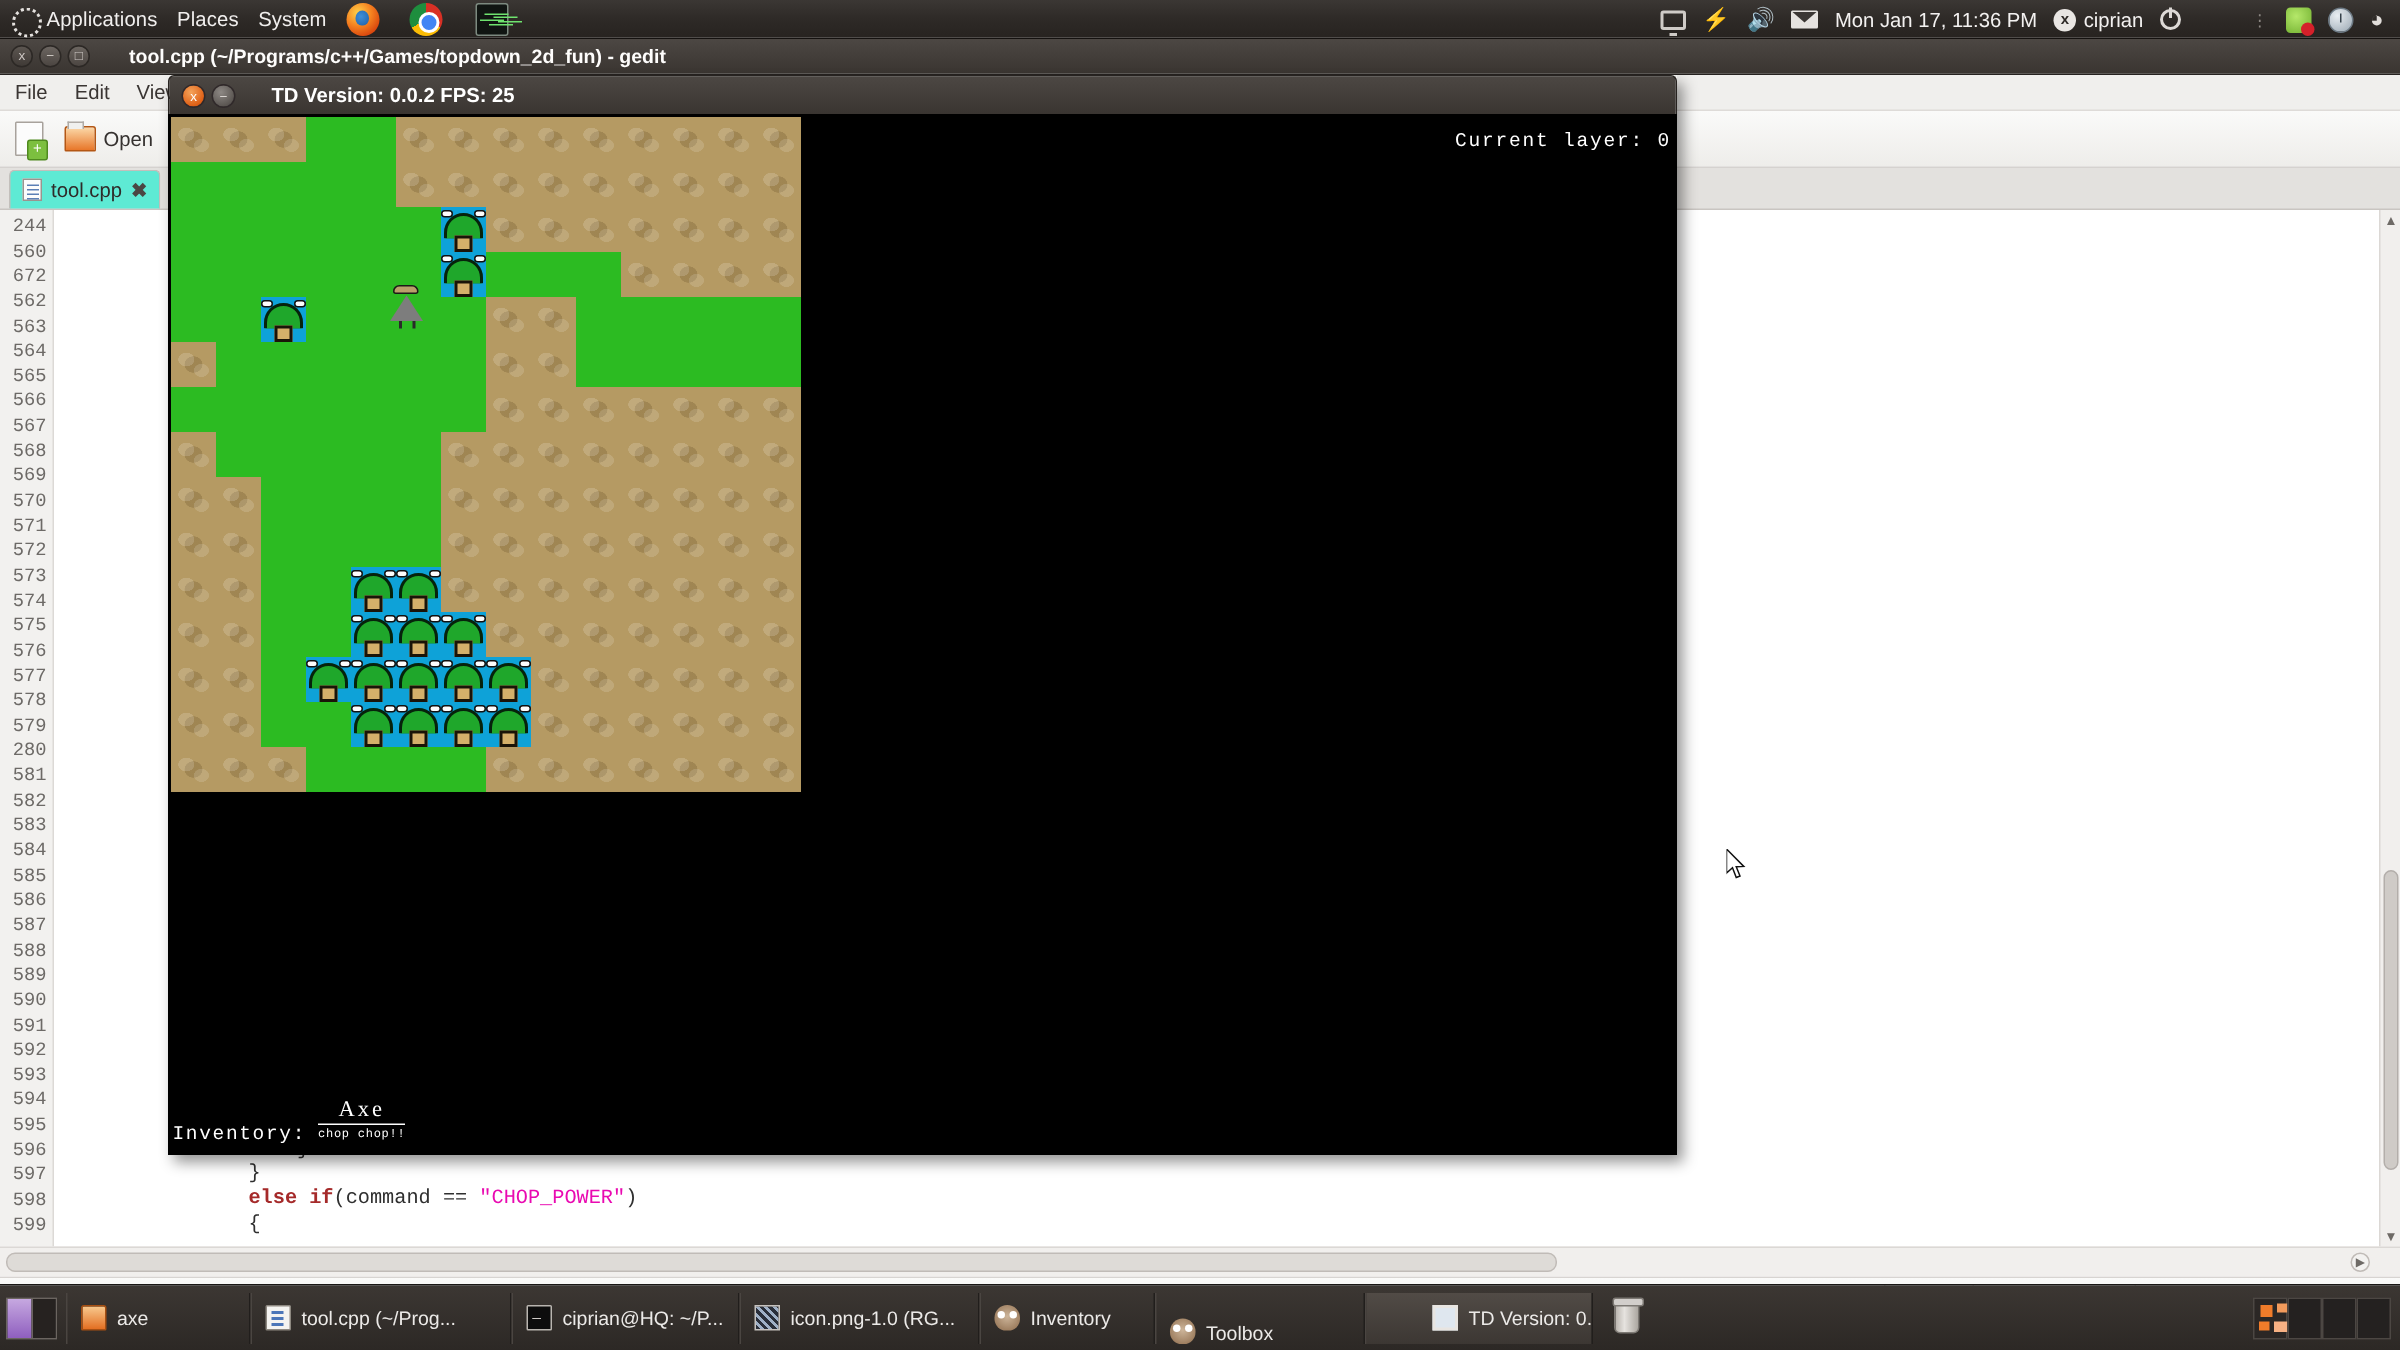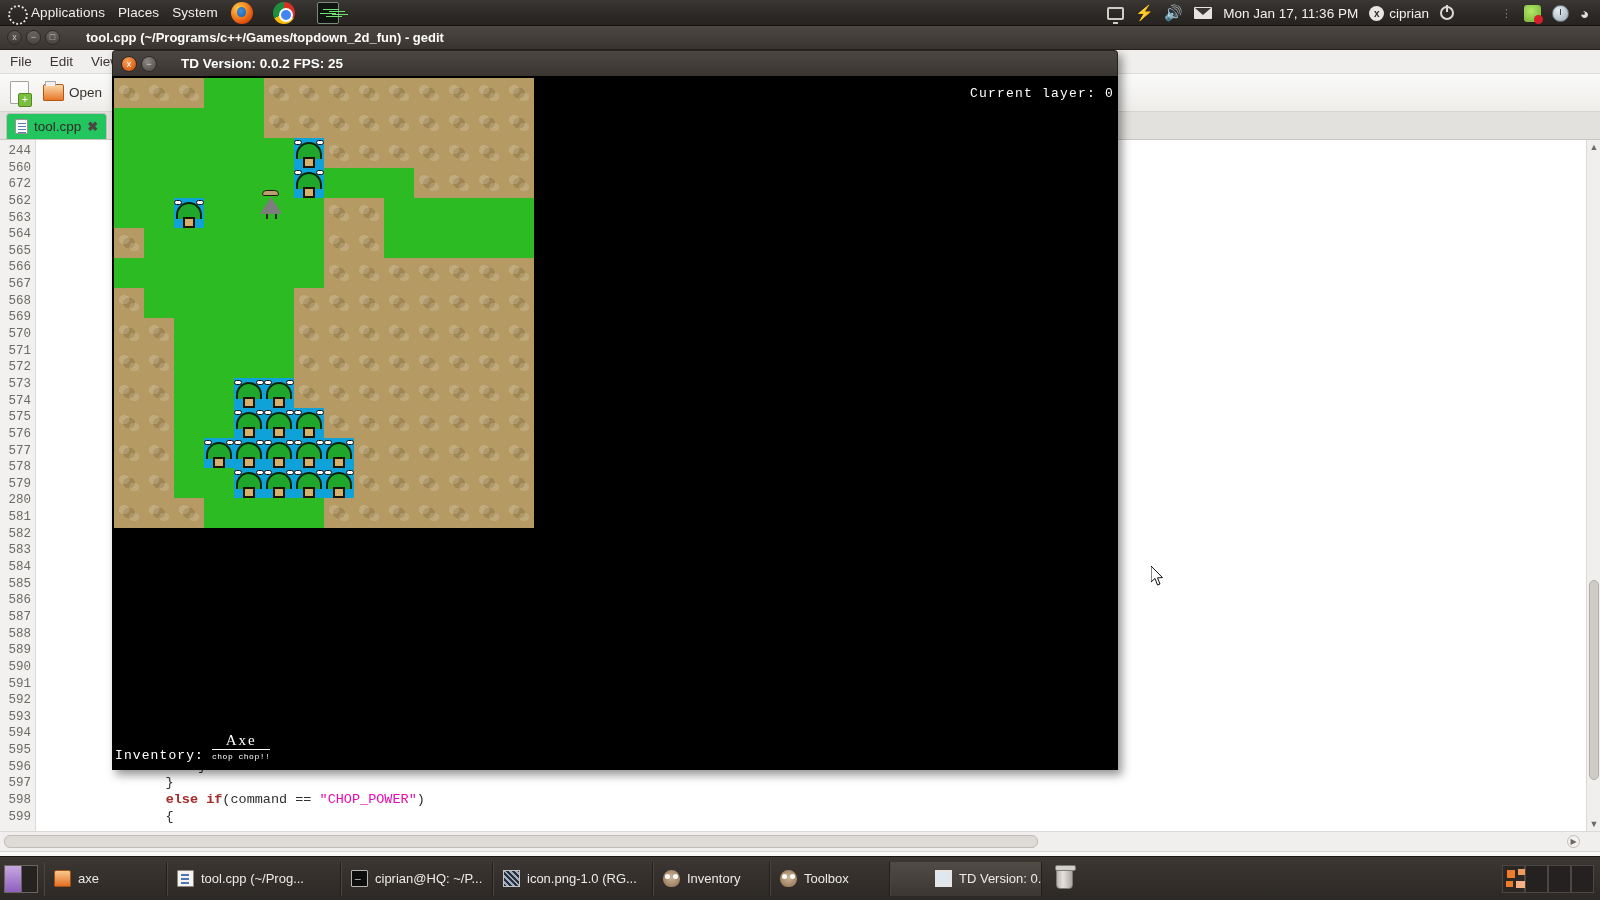--- a/index.html
+++ b/index.html
@@ -83,21 +83,21 @@
     border-bottom:1px solid #d5d2cf; display:flex; align-items:center; padding-left:10px; gap:14px; }
   .tb-item { display:flex; align-items:center; gap:5px; font-size:13.5px; color:#35312f; }
   .ico-newdoc{width:19px;height:23px;background:#fcfcfc;border:1px solid #a8a29c;border-radius:1px;position:relative;}
   .ico-newdoc::after{content:"+";position:absolute;right:-4px;bottom:-4px;width:12px;height:12px;background:#7cbf3f;
     color:#fff;font-size:10px;line-height:11px;text-align:center;border-radius:2px;border:1px solid #4f8a1f;}
   .ico-openfolder{width:21px;height:17px;border-radius:2px 2px 1px 1px;
      background:linear-gradient(to bottom,#fbd8a8,#e8772a);border:1px solid #b45715;position:relative;}
   .ico-openfolder::before{content:"";position:absolute;left:1px;top:-4px;width:9px;height:4px;background:#f0f0ee;border:1px solid #b0aba6;border-bottom:none;}
 
   .gedit-tabbar { height:28px; background:#e3e1de; border-bottom:1px solid #c9c5c1; display:flex; align-items:flex-end; }
-  .gedit-tab { height:26px; background:#22c55e; border:1px solid #c3bfbb; border-bottom:none;
+  .gedit-tab { height:26px; background:#5eead4; border:1px solid #c3bfbb; border-bottom:none;
     border-radius:4px 4px 0 0; display:flex; align-items:center; gap:6px; padding:0 8px 0 8px; margin-left:6px; font-size:13.5px; color:#2f2b29; }
   .ico-tabdoc{width:13px;height:15px;background:#fcfcfc;border:1px solid #9a948e;position:relative;}
   .ico-tabdoc::after{content:"";position:absolute;left:2px;top:3px;width:8px;height:1px;background:#5b7fb5;
      box-shadow:0 3px 0 #5b7fb5, 0 6px 0 #5b7fb5, 0 9px 0 #5b7fb5;}
   .tab-close{ color:#4b4643; font-size:13px; font-weight:bold; }
 
   .gedit-body { position:relative; height:691px; background:#ffffff; display:flex; }
   .gutter { width:36px; background:#f2f1ef; border-right:1px solid #dcd9d6;
     padding-top:3px; text-align:right; font-family:"Liberation Mono", monospace; font-size:12.5px; color:#6d6a67; }
   .gutter div { height:16.65px; line-height:16.65px; padding-right:4px; }
@@ -777,21 +777,21 @@
           <span>ciprian@HQ: ~/P...</span>
         </div>
         <div class="task-btn" style="width: 160px;">
           <span class="tico ti-img"></span>
           <span>icon.png-1.0 (RG...</span>
         </div>
         <div class="task-btn" style="width: 117px;">
           <span class="tico ti-gimp"></span>
           <span>Inventory</span>
         </div>
-        <div class="task-btn" style="width: 120px;">
+        <div class="task-btn" style="width: 140px; align-items: flex-end;">
           <span class="tico ti-gimp"></span>
           <span>Toolbox</span>
         </div>
         <div class="task-btn active" style="width: 152px;">
           <span class="tico ti-td"></span>
           <span>TD Version: 0.0.2...</span>
         </div>
       </div>
     <div class="trash"></div>
     <div class="tb-right">

